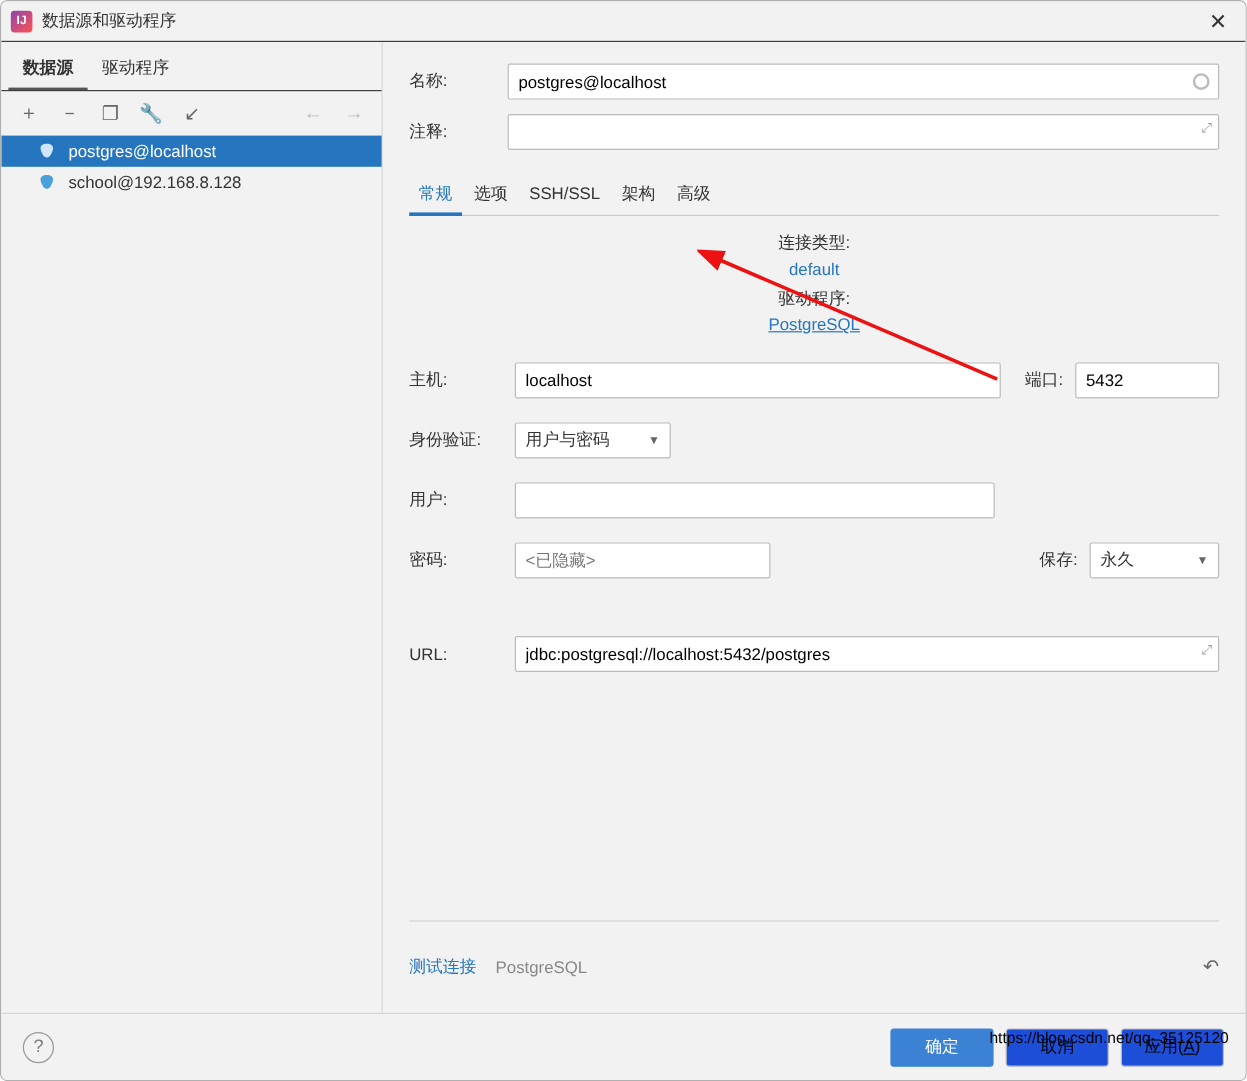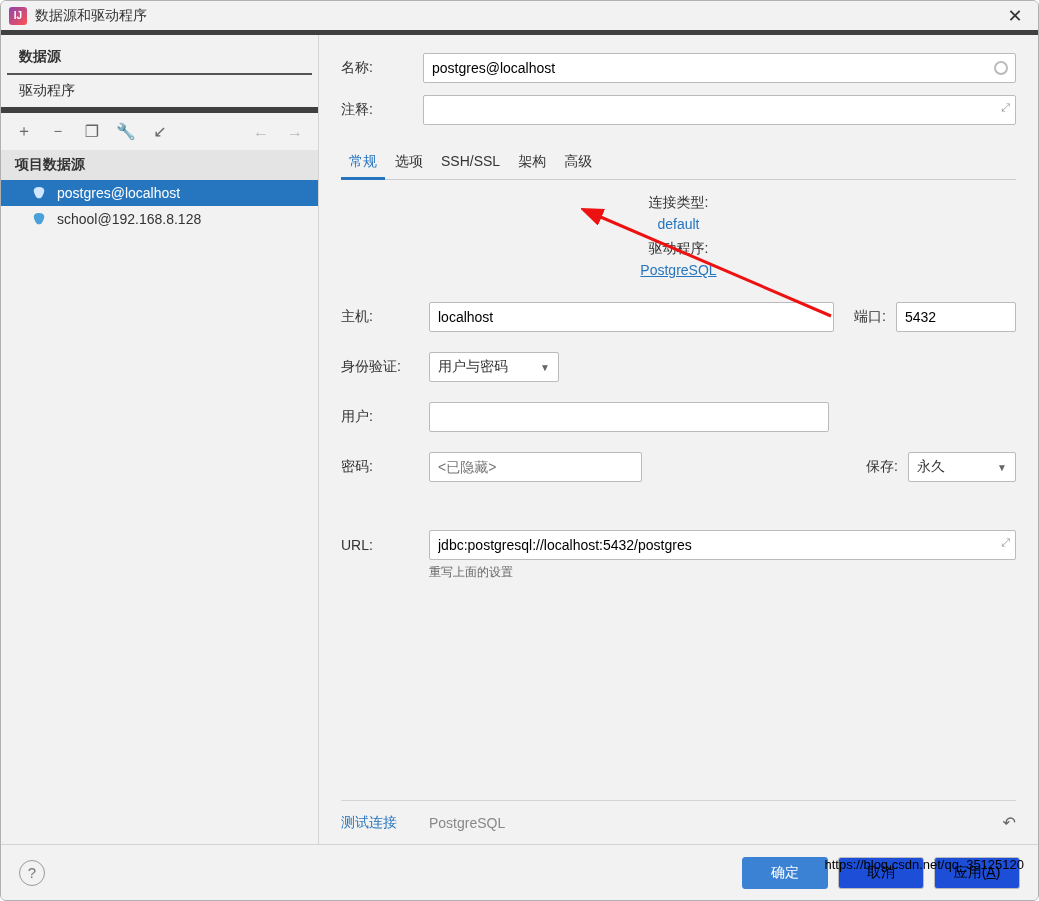--- a/index.html
+++ b/index.html
@@ -1,24 +1,24 @@
 <!DOCTYPE html>
 <html><head>
   <meta charset="utf-8">
   <style>
     * { box-sizing: border-box; margin: 0; padding: 0; }
     body { font-family: "Segoe UI", "Microsoft YaHei", sans-serif; font-size: 13px; color: #333; background: #fff; }
     .window { width: 1039px; height: 901px; border: 1px solid #b0b0b0; border-radius: 6px; display: flex; flex-direction: column; background: #f2f2f2; overflow: hidden; position: relative; }
-    .titlebar { height: 34px; background: #f2f2f2; display: flex; align-items: center; padding: 0 8px; border-bottom: 5px solid #404040; }
+    .titlebar { height: 34px; background: #f2f2f2; display: flex; align-items: center; padding: 0 8px; border-bottom: 1px solid #404040; }
     .app-icon { width: 18px; height: 18px; background: linear-gradient(135deg,#8e44ad,#ff5252); border-radius: 3px; margin-right: 8px; display:flex;align-items:center;justify-content:center;color:#fff;font-size:10px;font-weight:bold; }
     .title-text { flex: 1; font-size: 14px; }
     .close-btn { width: 30px; height: 30px; display:flex;align-items:center;justify-content:center; font-size: 18px; cursor:pointer; }
     .body { flex: 1; display: flex; overflow: hidden; }
     .sidebar { width: 318px; background: #f2f2f2; border-right: 1px solid #d4d4d4; display: flex; flex-direction: column; }
-    .sidebar-tabs { display: flex; padding: 6px 6px 0; border-bottom: 6px solid #404040; flex-direction: column; }
+    .sidebar-tabs { display: flex; padding: 6px 6px 0; border-bottom: 1px solid #404040; }
     .sidebar-tab { padding: 7px 12px; font-size: 14px; cursor:pointer; }
     .sidebar-tab.active { font-weight: bold; border-bottom: 2px solid #555; }
     .sidebar-toolbar { display: flex; align-items: center; padding: 8px 14px; gap: 16px; color:#666; font-size:16px; }
     .tb-spacer { flex: 1; }
     .tb-icon { cursor:pointer; width:18px; text-align:center; display:inline-flex;align-items:center;justify-content:center; }
     .section-header { background: #e4e4e4; padding: 6px 14px; font-weight: bold; font-size:14px; }
     .tree-item { display:flex; align-items:center; padding: 5px 14px 5px 30px; font-size:14px; cursor:pointer; }
     .tree-item.selected { background: #2675bf; color: #fff; }
     .db-icon { width:16px;height:16px;margin-right:10px;display:inline-flex;align-items:center;justify-content:center; }
     .db-icon svg{width:14px;height:14px;}
@@ -40,21 +40,21 @@
     .field-row { display:flex;align-items:center; margin-bottom: 20px; gap:10px; }
     .field-label { width: 78px; font-size:14px; }
     .field-input { flex:1; height:30px; border:1px solid #bbb; background:#fff; padding:4px 8px; font-size:14px; border-radius:2px; }
     .port-label { width:42px; text-align:right; font-size:14px; }
     .port-input { width:120px; height:30px; border:1px solid #bbb; background:#fff; padding:4px 8px; font-size:14px; border-radius:2px; }
     .select-box { width:130px; height:30px; border:1px solid #bbb; background:#fff; padding:4px 8px; font-size:14px; display:flex;align-items:center;justify-content:space-between; cursor:pointer; border-radius:2px; }
     .caret { font-size:10px; color:#666; }
     .placeholder { color:#999; }
     .url-note { font-size:12px; color:#666; margin-left:88px; margin-top:-14px; margin-bottom:20px; }
     .main-spacer { flex:1; }
-    .test-row { display:flex; align-items:center; padding: 12px 0; border-top:1px solid #d4d4d4; gap:32px; }
+    .test-row { display:flex; align-items:center; padding: 28px 0; border-top:1px solid #d4d4d4; gap:16px; }
     .test-link { color:#2675bf; font-size:14px; cursor:pointer; }
     .driver-name { color:#888; font-size:14px; }
     .revert-icon { margin-left:auto; font-size:16px; color:#666; cursor:pointer; }
     .footer { height: 56px; border-top:1px solid #d4d4d4; background:#f2f2f2; display:flex; align-items:center; padding: 0 18px; gap:10px; }
     .help-icon { width:26px;height:26px;border:1.5px solid #999;border-radius:50%;display:flex;align-items:center;justify-content:center;color:#777;font-size:15px;cursor:pointer; }
     .footer-spacer { flex:1; }
     .btn { min-width:86px; height:32px; border:1px solid #bbb; background:#1d4ed8; border-radius:3px; font-size:14px; cursor:pointer; padding:0 14px; }
     .btn.primary { background:#3b82d4; color:#fff; border-color:#3b82d4; }
     .mnemonic { text-decoration: underline; }
     .arrow-annotation { position:absolute; pointer-events:none; z-index:50; }
@@ -80,21 +80,20 @@
       <div class="sidebar-toolbar">
         <span class="tb-icon">＋</span>
         <span class="tb-icon">－</span>
         <span class="tb-icon">❐</span>
         <span class="tb-icon">🔧</span>
         <span class="tb-icon">↙</span>
         <span class="tb-spacer"></span>
         <span class="tb-icon" style="color:#bbb">←</span>
         <span class="tb-icon" style="color:#bbb">→</span>
       </div>
-      <div class="section-header">项目数据源</div>
       <div class="tree-item selected">
         <span class="db-icon">
             <svg viewBox="0 0 16 16">
               <path fill="#cfe6ff" d="M8 1C4 1 2 3 2 5c0 2 1 4 2 6 1 2 2 3 4 3s3-1 4-3c1-2 2-4 2-6 0-2-2-4-6-4z"></path>
             </svg>
           </span>
         <span>postgres@localhost</span>
       </div>
       <div class="tree-item">
         <span class="db-icon">
@@ -167,28 +166,27 @@
           <span>永久</span>
           <span class="caret">▼</span>
         </div>
       </div>
 
       <div class="gap30"></div>
 
 
       <div class="gap30"></div>
 
-      <div class="field-row" style="margin-bottom:18px;">
+      <div class="field-row" style="margin-bottom:8px;">
         <div class="field-label">URL:</div>
         <div class="input-wrap">
           <input class="field-input" value="jdbc:postgresql://localhost:5432/postgres" style="">
           <span class="expand-icon">⤢</span>
         </div>
       </div>
-      <div class="url-note">重写上面的设置</div>
 
       <div class="main-spacer"></div>
 
       <div class="test-row">
         <span class="test-link">测试连接</span>
         <span class="driver-name">PostgreSQL</span>
         <span class="revert-icon">↶</span>
       </div>
     </div>
   </div>

